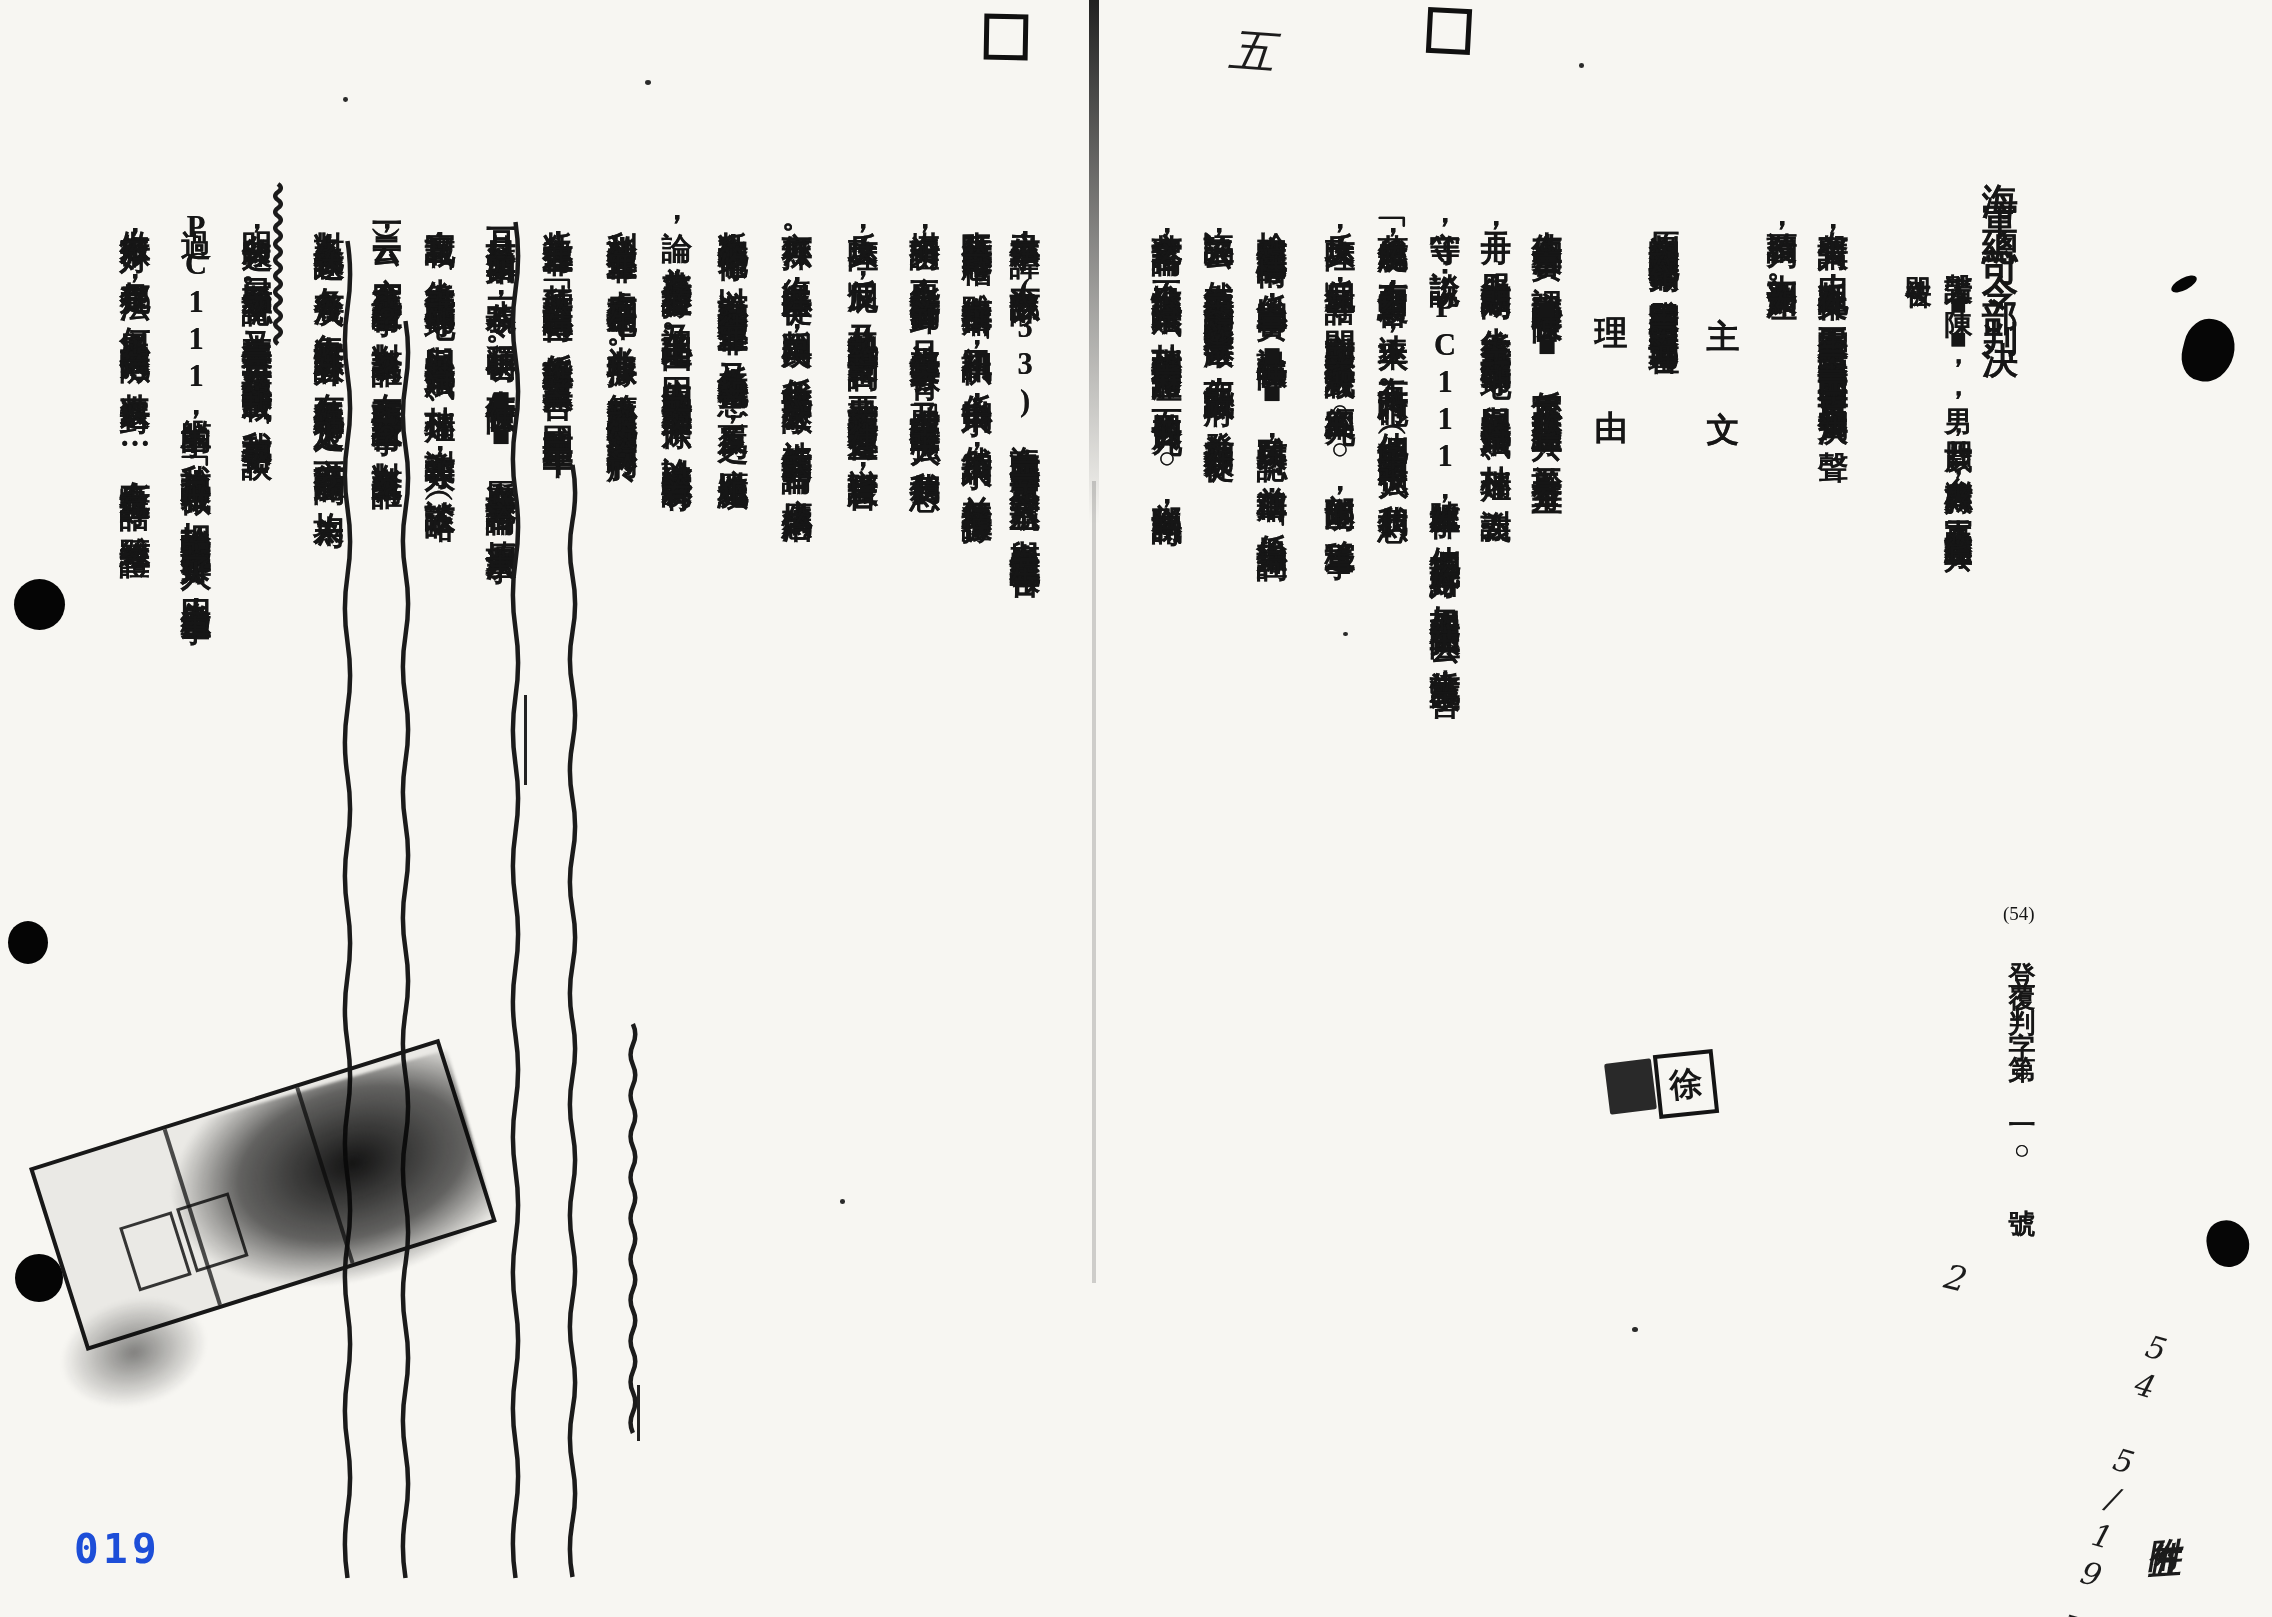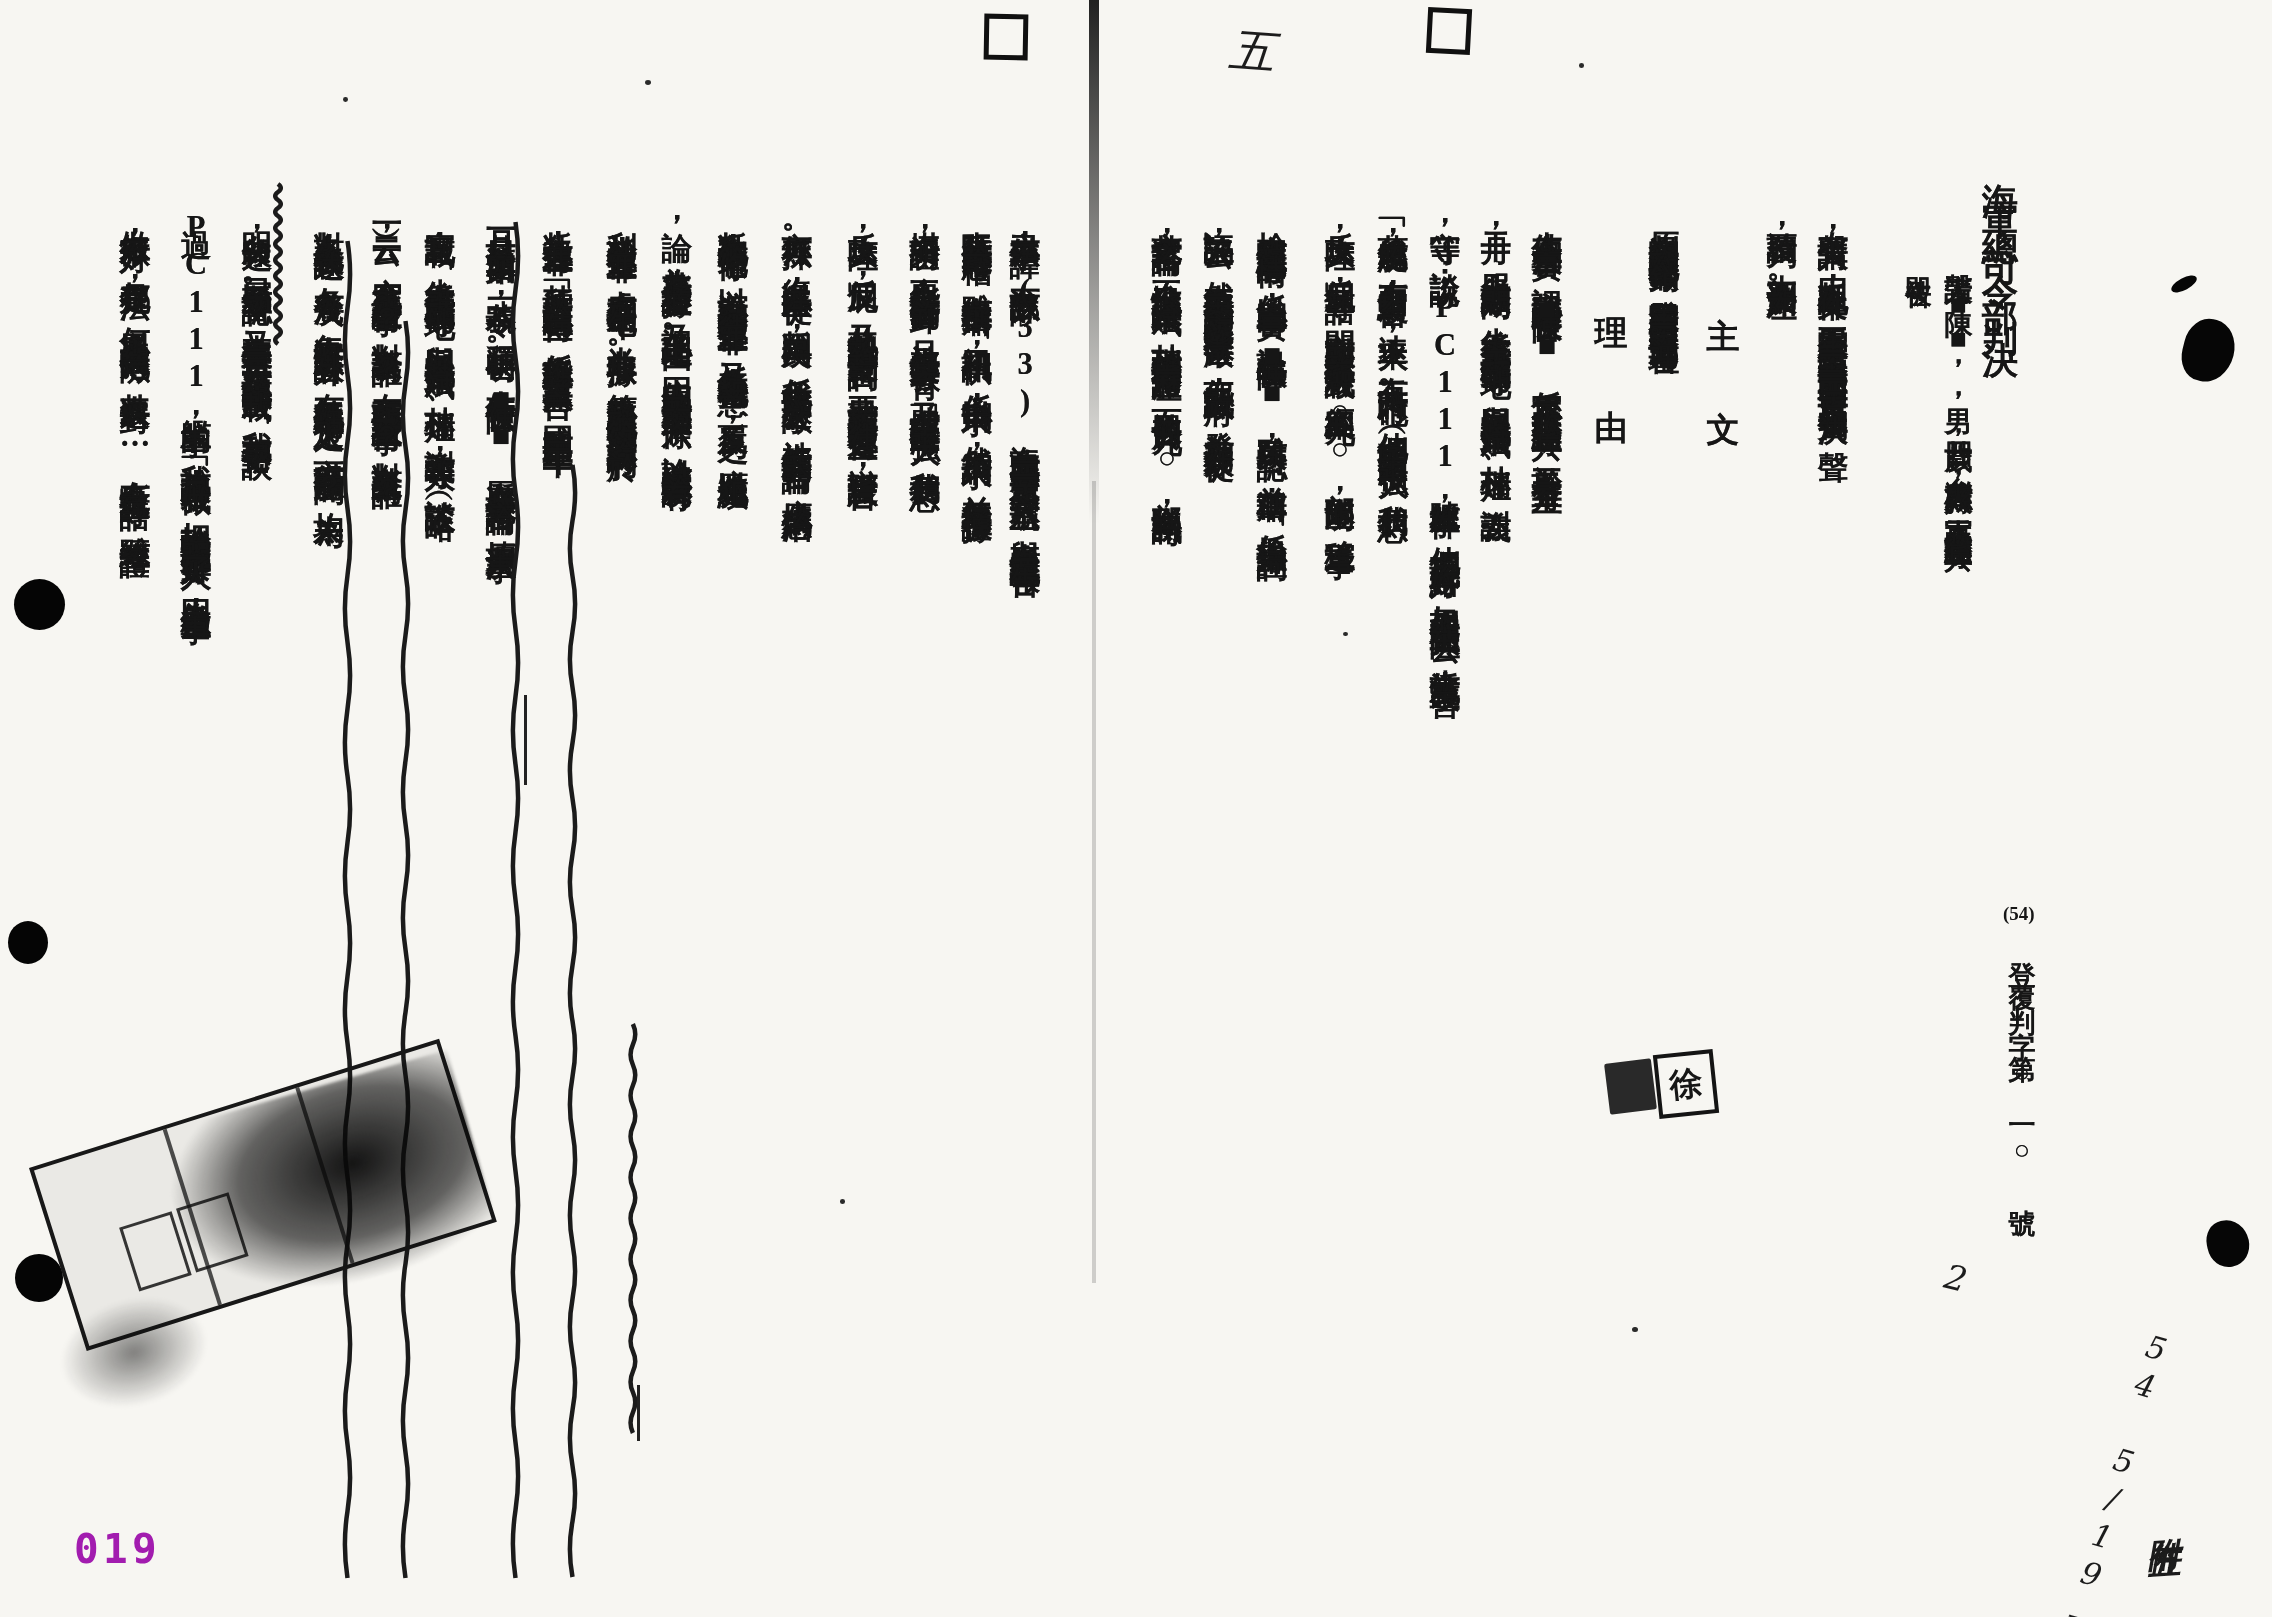--- a/index.html
+++ b/index.html
@@ -14,37 +14,37 @@
   .v{
     position:absolute;
     writing-mode:vertical-rl;
     text-orientation:upright;
     white-space:nowrap;
     font-weight:700;
     text-shadow:0 0 0.5px rgba(10,10,10,.7);
   }
   .vcol{top:207px;font-size:30.5px;letter-spacing:3.2px;}
   .title-col{left:1975px;top:155px;font-size:36px;letter-spacing:22.5px;}
-  .caseno-prefix{position:absolute;left:2003px;top:903px;font-size:19px;font-weight:700;}
+  .caseno-prefix{position:absolute;left:2003px;top:903px;font-size:19px;font-weight:400;}
   .caseno{left:2004px;top:940px;font-size:27px;letter-spacing:23.5px;}
   .petitioner{left:1939px;top:251px;font-size:28px;letter-spacing:2.1px;}
   .defnote{left:1901px;top:257px;font-size:26px;letter-spacing:1.1px;}
   .pre1{left:1812px;}
   .pre2{left:1761px;}
   .heading{font-size:33px;letter-spacing:30px;}
   .h-main{left:1700px;top:291px;}
   .h-reason{left:1588px;top:291px;}
   .maintext{left:1643px;}
   .hand{font-family:"DejaVu Serif",serif;font-style:italic;font-weight:400;text-shadow:none;color:#1c1c1c;}
   .hand-five{position:absolute;left:1229px;top:21.4px;font-size:46px;transform:rotate(4deg);}
   .hand-two{position:absolute;left:1945px;top:1258px;font-size:34px;transform:rotate(14deg);}
   .hand-receipt{left:2101px;top:1325px;font-size:31px;letter-spacing:3.2px;transform:rotate(16deg);font-style:italic;font-weight:400;text-shadow:none;}
   .hand-attach{left:2138px;top:1512px;font-size:33px;letter-spacing:5.3px;transform:rotate(-4deg);font-style:italic;font-weight:600;text-shadow:none;}
   .pageno{position:absolute;left:74px;top:1525px;font-size:41px;font-weight:700;
-          font-family:"DejaVu Sans Mono","Liberation Mono",monospace;letter-spacing:4.3px;color:#a21caf;}
+          font-family:"DejaVu Sans Mono","Liberation Mono",monospace;letter-spacing:4.3px;color:#1d4ed8;}
   .regmark{position:absolute;width:34px;height:36px;border:5.9px solid #101010;background:transparent;}
   .rm1{left:984px;top:14px;transform:rotate(1deg);}
   .rm2{left:1427px;top:7.5px;transform:rotate(3deg);}
   .hole{position:absolute;background:#050505;border-radius:50%;}
   .hole1{left:14px;top:579px;width:51px;height:51px;}
   .hole2{left:7.5px;top:921px;width:40px;height:43px;}
   .hole3{left:15px;top:1254px;width:48px;height:48px;}
   .blot{position:absolute;background:#060606;}
   .blot1{left:2183px;top:319px;width:51px;height:63px;border-radius:48% 52% 55% 45%;transform:rotate(14deg);}
   .blot1b{left:2170px;top:278px;width:28px;height:11.8px;border-radius:50%;transform:rotate(-28deg);}

